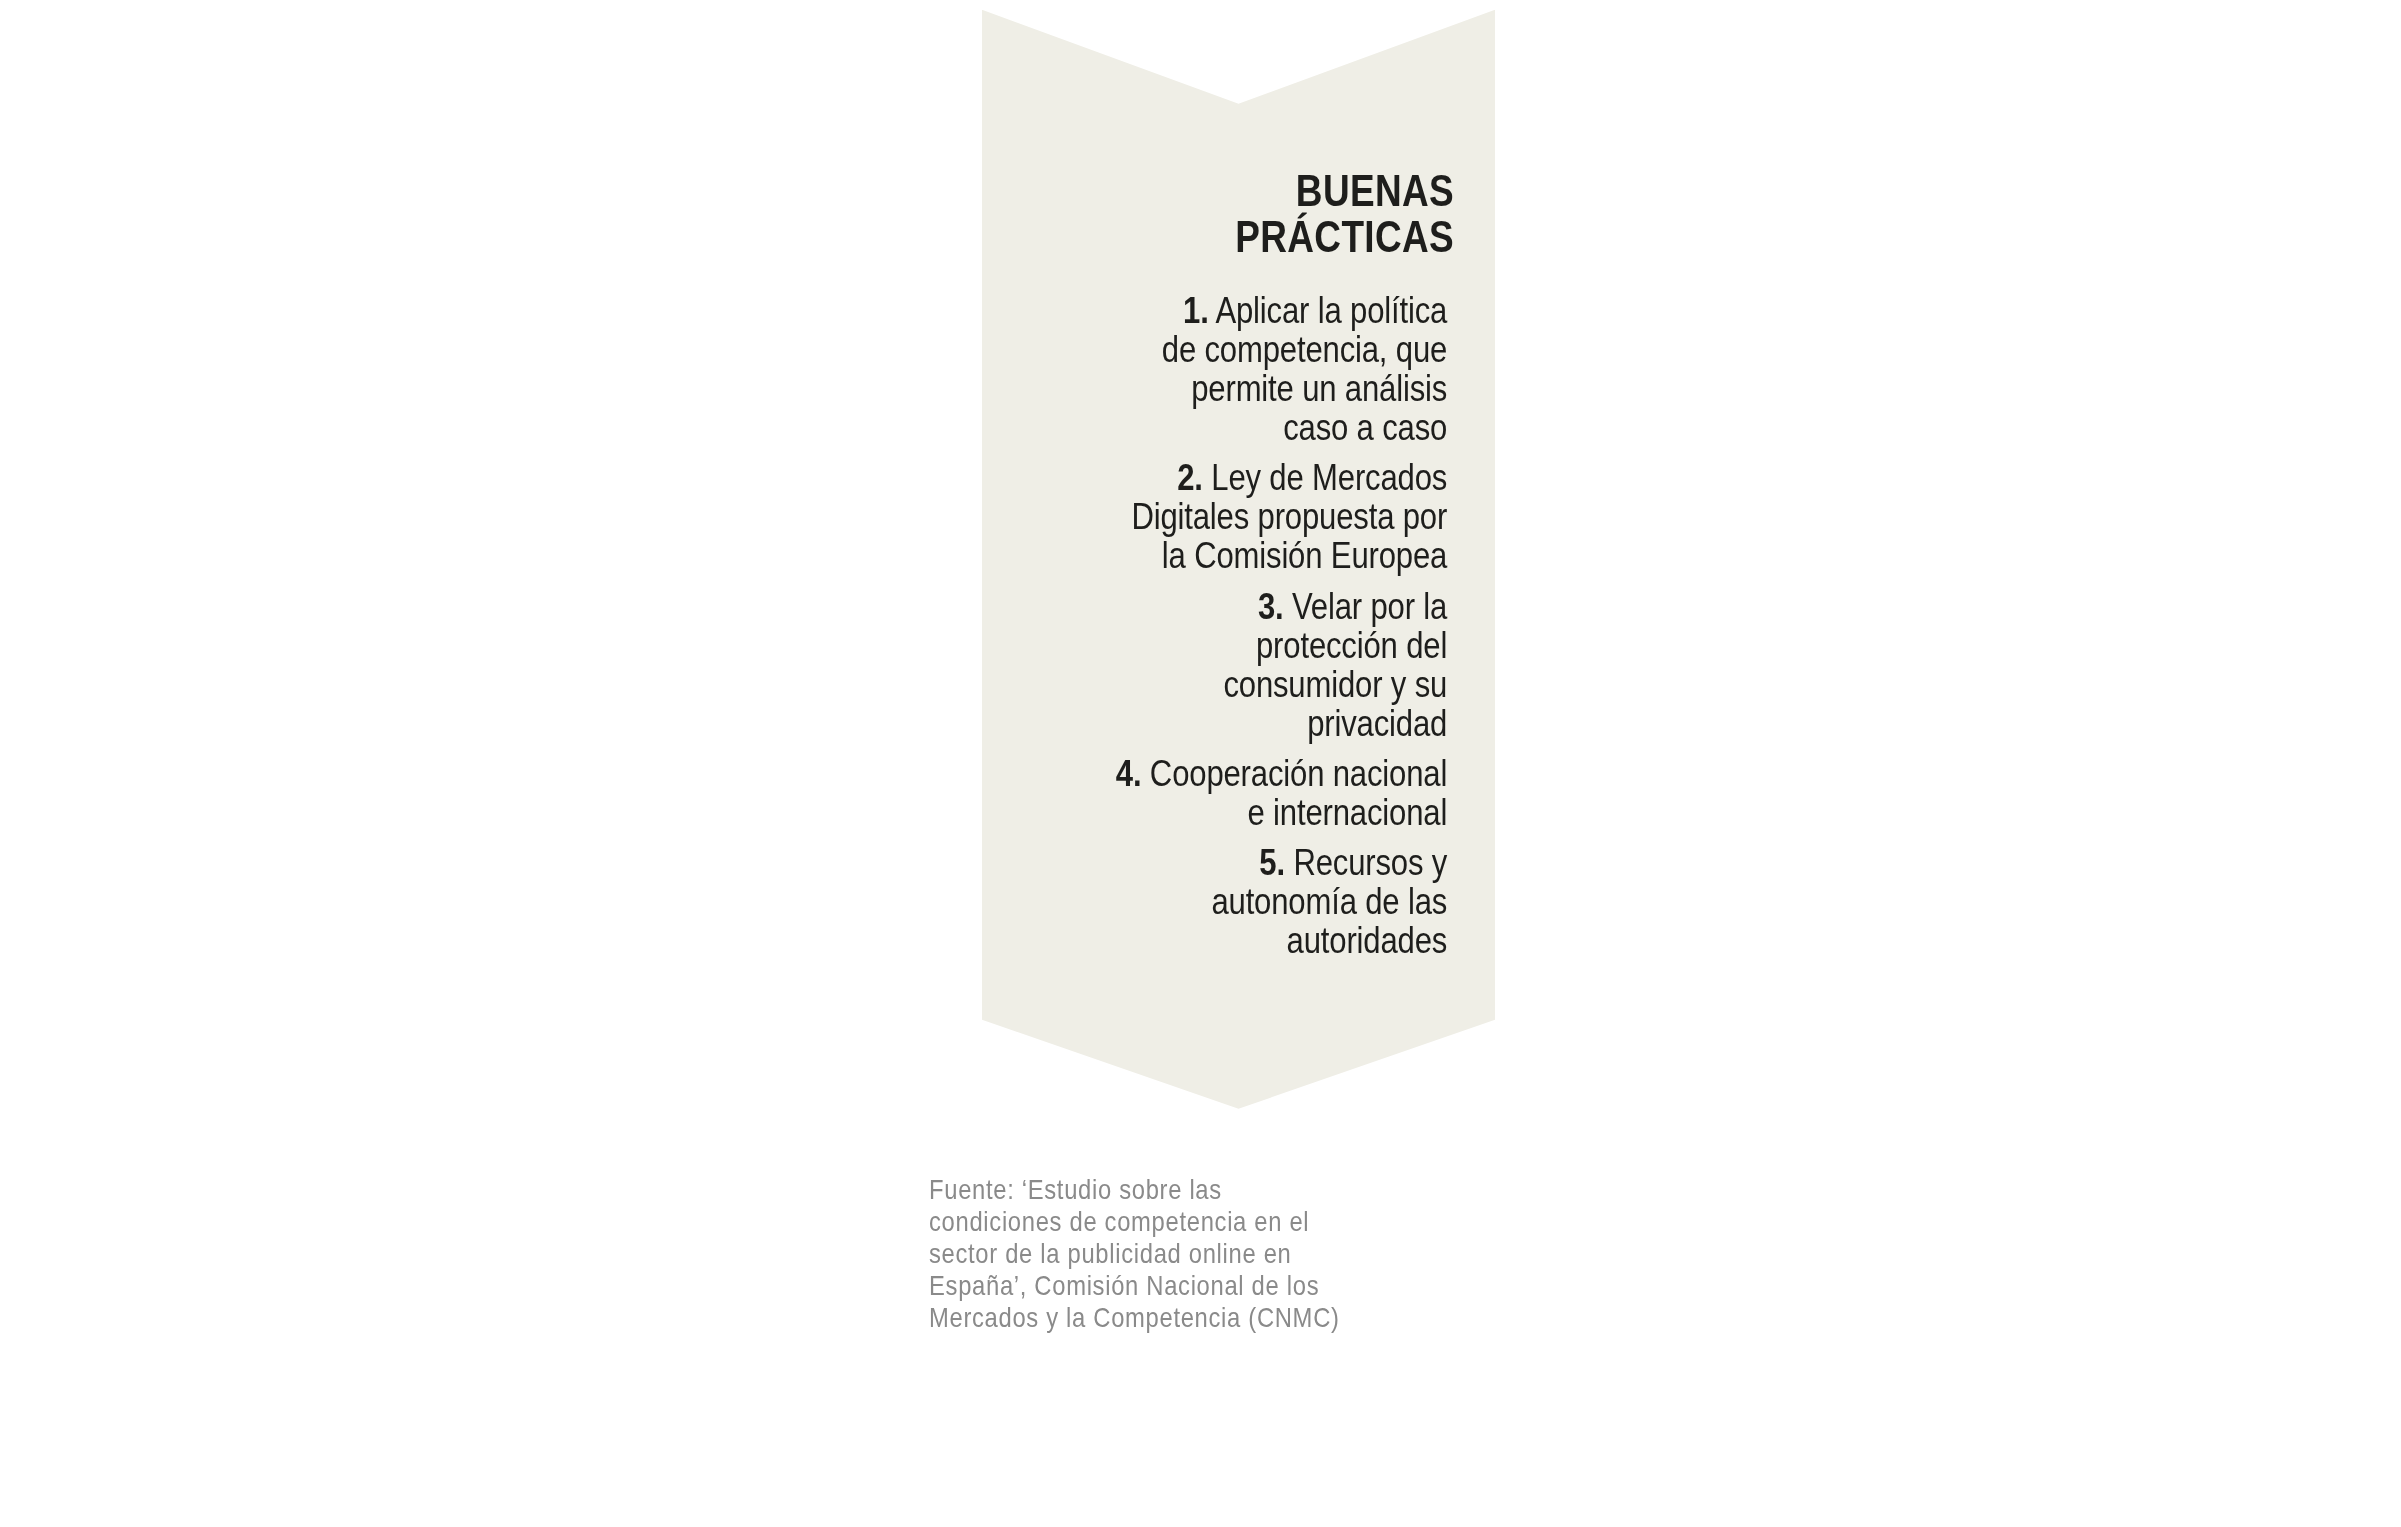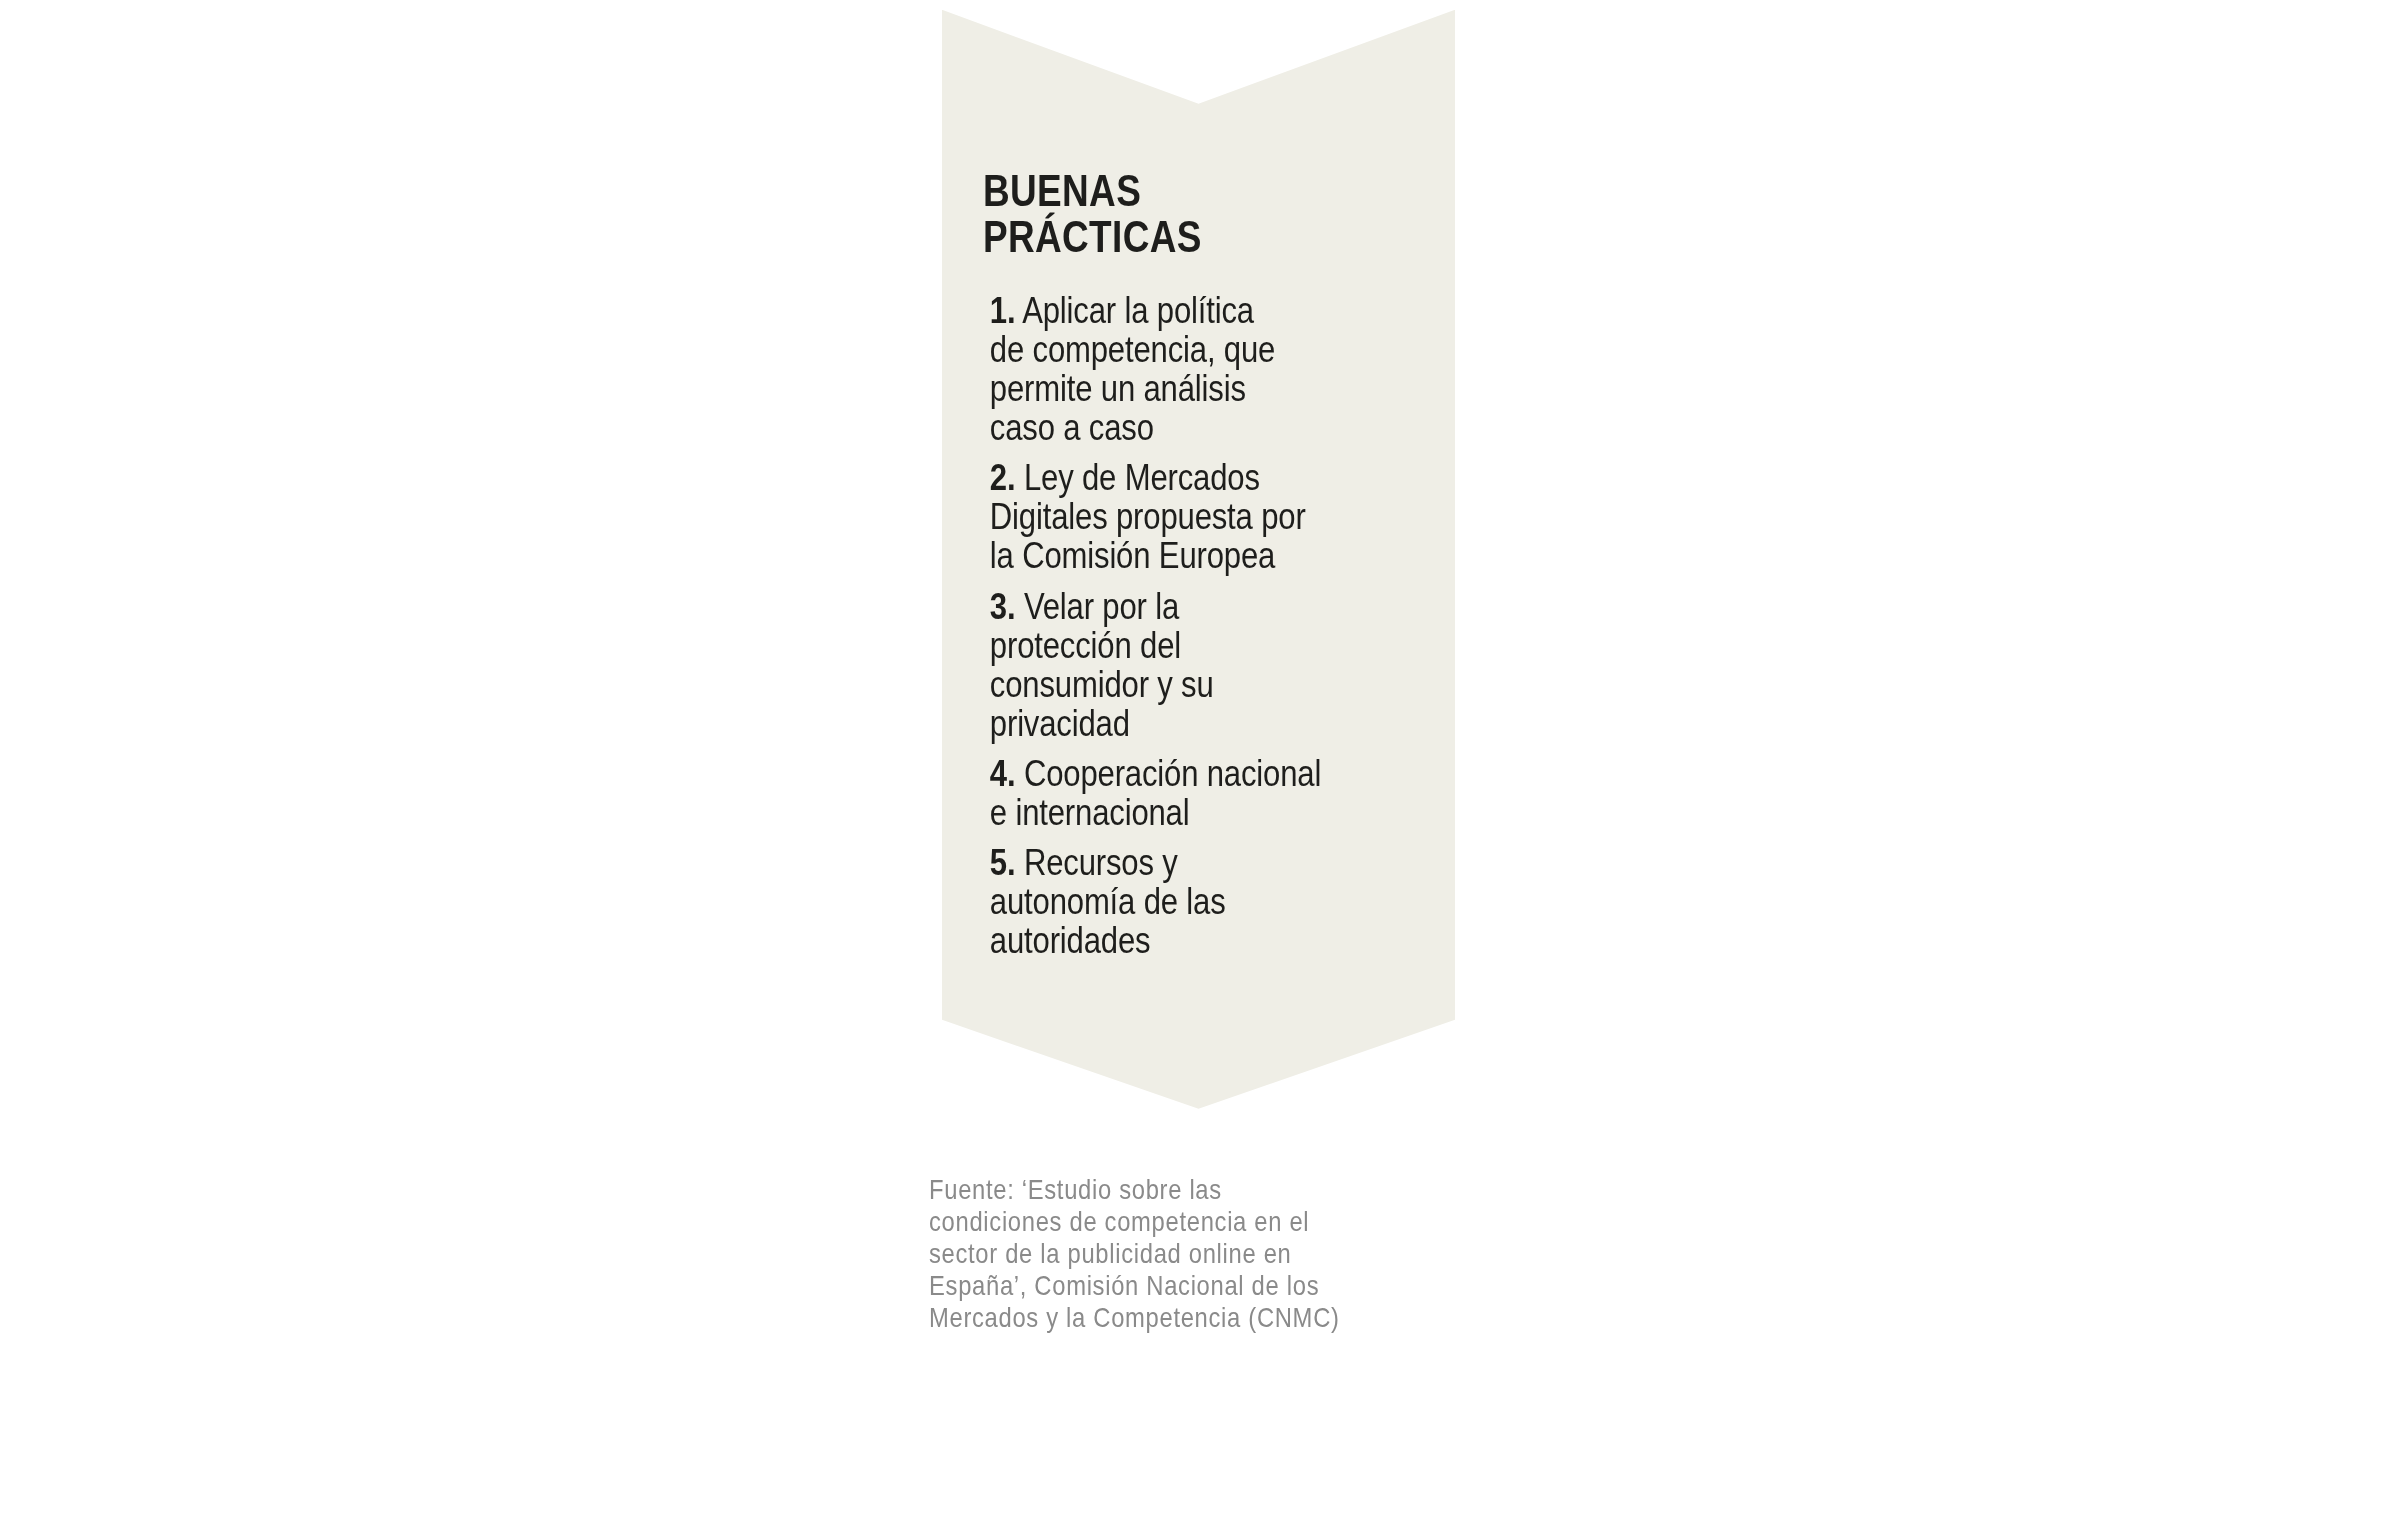--- a/index.html
+++ b/index.html
@@ -10,28 +10,28 @@
   }
   .canvas {
     position: relative;
     width: 2401px;
     height: 1528px;
     background: var(--page-bg, #ffffff);
     overflow: hidden;
   }
   .ribbon {
     position: absolute;
-    left: 942px;
+    left: 982px;
     top: 9.8px;
     width: 513px;
     height: 1099px;
     background: var(--ribbon-bg, #efeee6);
     clip-path: polygon(0 0, 50% 94px, 100% 0, 100% 1010px, 50% 1099px, 0 1010px);
     color: var(--ribbon-text, #1e1e1c);
-    text-align: left;
+    text-align: right;
   }
   .ribbon-inner {
     transform: scaleX(0.84);
     transform-origin: 50% 0;
   }
   .ribbon-title {
     margin: 0;
     padding-top: 158px;
     font-size: 44px;
     line-height: 46px;

